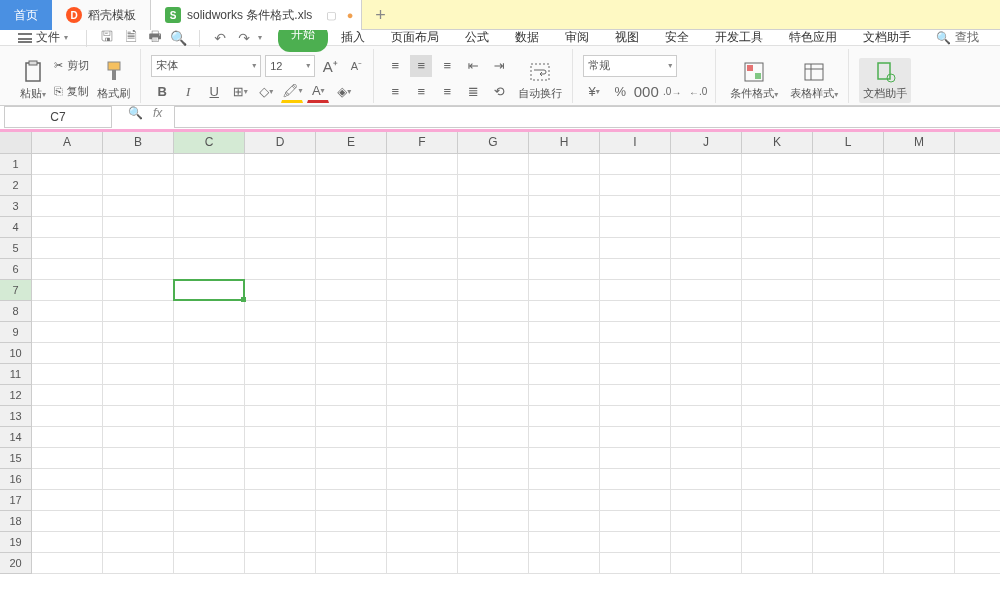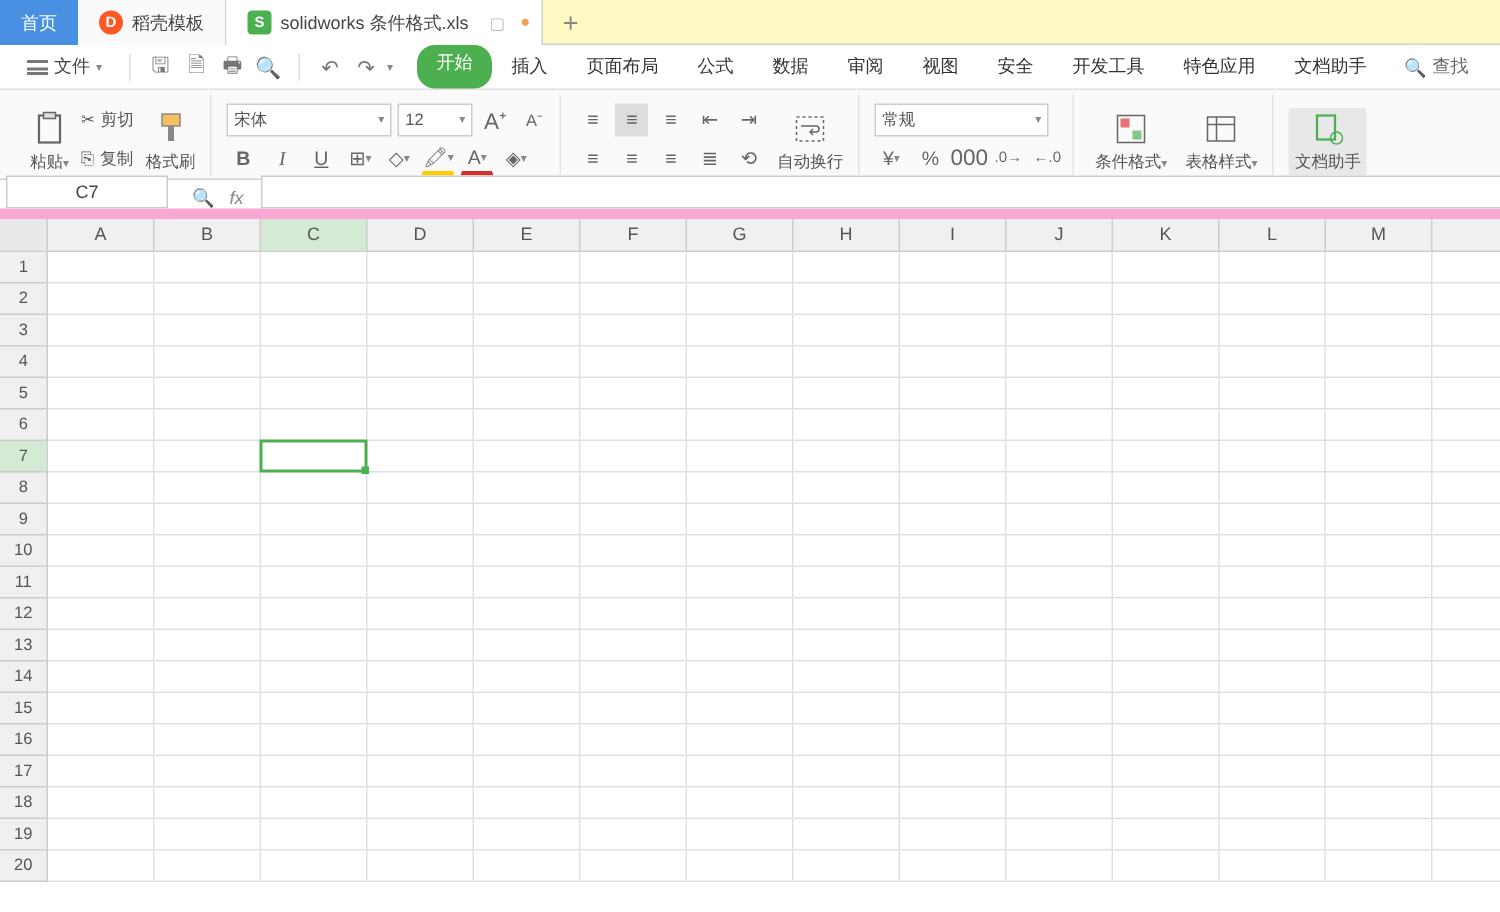--- a/index.html
+++ b/index.html
@@ -10,21 +10,21 @@
 .tab { height:30px; padding:0 14px; display:flex; align-items:center; gap:6px; cursor:pointer; position:relative; }
 .tab-home { background:#4a90e2; color:#fff; }
 .tab-docer { background:#fafafa; border-right:1px solid #d0d0d0; }
 .tab-file { background:#fff; border-right:1px solid #d0d0d0; padding-right:8px; }
 .tab-add { width:36px; justify-content:center; color:#888; font-size:18px; }
 .ico-docer { width:16px; height:16px; background:#ff5722; border-radius:50%; display:inline-flex; align-items:center; justify-content:center; font-size:10px; color:#fff; font-weight:bold; }
 .ico-s { width:16px; height:16px; background:#4caf50; border-radius:3px; display:inline-flex; align-items:center; justify-content:center; font-size:10px; color:#fff; font-weight:bold; }
 .tab-mini { display:flex; gap:10px; margin-left:8px; color:#bbb; font-size:11px; }
 
 
-.menubar { height:30px; display:flex; align-items:center; padding:0 10px; gap:4px; border-bottom:1px solid #e0e0e0; }
+.menubar { height:16px; display:flex; align-items:center; padding:0 10px; gap:4px; border-bottom:1px solid #e0e0e0; }
 .menu-file { display:flex; align-items:center; gap:4px; padding:2px 8px; cursor:pointer; }
 .ham { display:inline-block; width:14px; height:10px; border-top:2px solid #777; border-bottom:2px solid #777; position:relative; }
 .ham::before { content:""; position:absolute; top:3px; left:0; right:0; height:2px; background:#777; }
 .menu-sep { width:1px; height:18px; background:#ddd; margin:0 6px; }
 .qatool { width:20px; height:20px; display:flex; align-items:center; justify-content:center; color:#777; cursor:pointer; font-size:14px; }
 .menu-tabs { display:flex; gap:0; margin-left:12px; }
 .menu-tab { padding:6px 13px; cursor:pointer; color:#333; }
 .menu-tab.active { background:#4caf50; color:#fff; border-radius:12px; padding:3px 13px; }
 .menu-search { display:flex; align-items:center; gap:4px; color:#666; padding:2px 8px; cursor:pointer; }
 
@@ -35,21 +35,21 @@
 .rbig { display:flex; flex-direction:column; align-items:center; gap:2px; cursor:pointer; padding:2px 4px; font-size:11px; color:#555; }
 .rbig svg, .rbig .ico { width:24px; height:24px; }
 .rsmall { display:flex; flex-direction:column; gap:4px; }
 .rline { display:flex; align-items:center; gap:4px; height:22px; font-size:11px; color:#555; cursor:pointer; }
 .rbtn { width:22px; height:22px; display:flex; align-items:center; justify-content:center; cursor:pointer; color:#666; font-size:13px; border:1px solid transparent; }
 .rsel { height:22px; border:1px solid #ccc; background:#fff; padding:0 4px; display:flex; align-items:center; justify-content:space-between; gap:4px; cursor:pointer; }
 .caret { font-size:8px; color:#888; }
 .doc-helper { background:#e8e8e8; padding:2px 4px; border-radius:2px; }
 
 
-.fbar { height:26px; display:flex; align-items:flex-end; border-bottom:7px solid #f9a8d4; }
+.fbar { height:26px; display:flex; align-items:flex-start; border-bottom:3px solid #f9a8d4; }
 .namebox { width:108px; height:22px; border:1px solid #ccc; margin:0 4px; display:flex; align-items:center; justify-content:center; gap:4px; background:#fff; }
 .fbtns { display:flex; gap:10px; padding:0 12px; color:#888; }
 .finput { flex:1; height:22px; border:1px solid #ccc; border-right:none; padding:0 6px; background:#fff; }
 
 
 .gridwrap { position:relative; height:462px; overflow:hidden; }
 .colhead { height:22px; display:flex; background:#f0f0f0; border-bottom:1px solid #ccc; }
 .corner { width:32px; border-right:1px solid #ccc; background:#e8e8e8; }
 .ch { width:71px; border-right:1px solid #ccc; text-align:center; line-height:21px; color:#555; cursor:pointer; }
 .ch.sel { background:#d4ead4; }
@@ -201,21 +201,21 @@
           <rect x="3" y="4" width="18" height="16" fill="none" stroke="#666" stroke-dasharray="2"></rect>
           <path d="M6 10 h10 q2 0 2 2 t-2 2 h-4 m2 -2 l-2 2 l2 2" fill="none" stroke="#666"></path>
         </svg>
       <span>自动换行</span>
     </div>
   </div>
 
   <div class="rgroup">
     <div class="rsmall">
       <div class="rline">
-          <div class="rsel" style="width:116px">
+          <div class="rsel" style="width:94px">
             <span>常规</span>
             <span class="caret">▾</span>
           </div>
         </div>
       <div class="rline">
         <span class="rbtn">¥<span class="caret">▾</span></span>
         <span class="rbtn">%</span>
         <span class="rbtn" style="font-size:15px">000</span>
         <span class="rbtn" style="font-size:10px">.0→</span>
         <span class="rbtn" style="font-size:10px">←.0</span>

